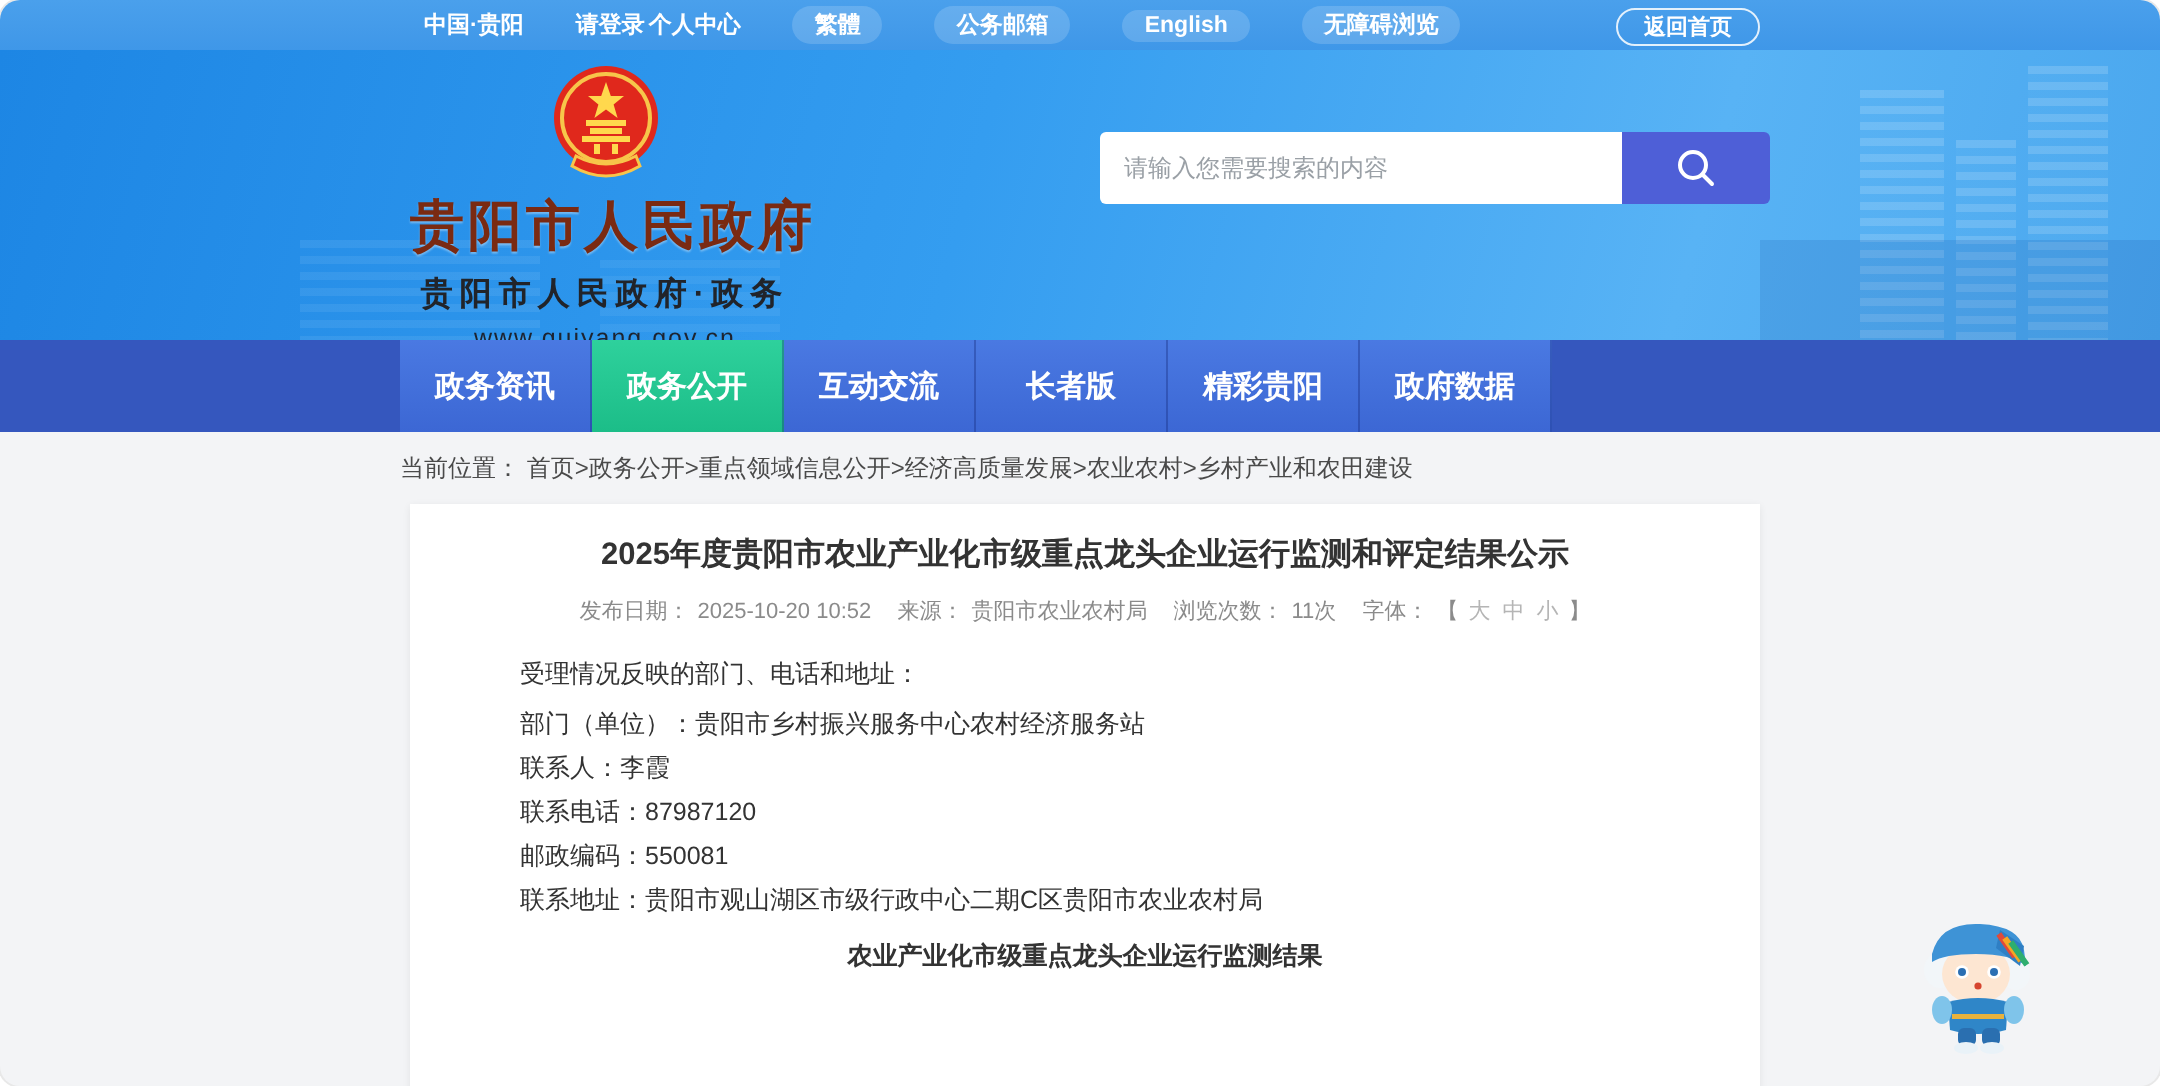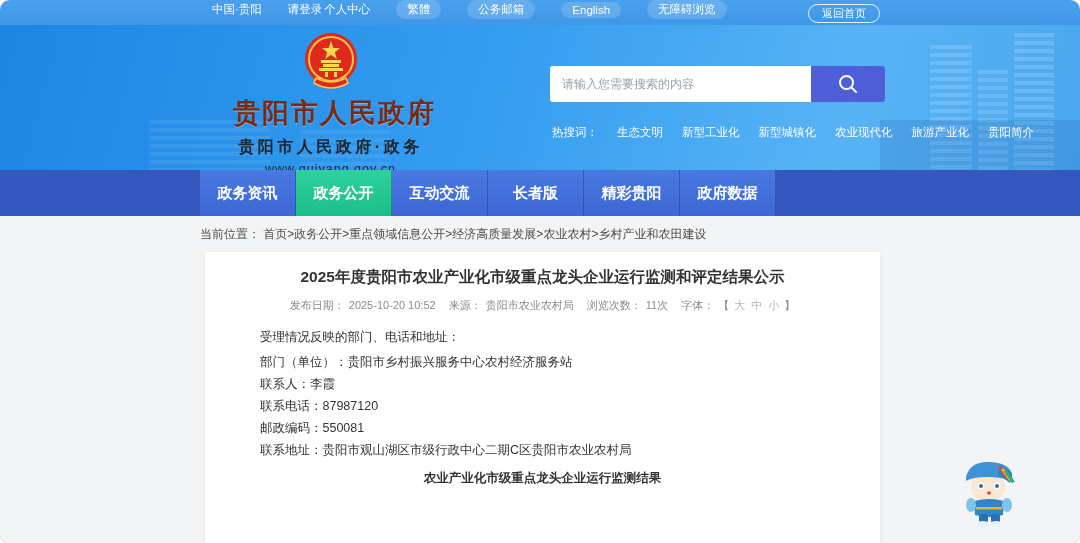--- a/index.html
+++ b/index.html
@@ -1,31 +1,31 @@
 <!DOCTYPE html>
 <html><head>
 <meta charset="utf-8">
 <style>
   * { margin:0; padding:0; box-sizing:border-box; }
   html,body { width:1080px; height:543px; background:#fff; font-family:"Liberation Sans","DejaVu Sans",sans-serif; }
   .screen { position:relative; width:1080px; height:543px; border-radius:10px; overflow:hidden; background:#f3f4f6; box-shadow:0 0 0 1px #e8e8e8; }
 
   
-  .topbar { position:absolute; left:0; top:0; width:100%; height:25px; background:linear-gradient(180deg,#4aa0ec,#3f97e8); display:flex; align-items:flex-start; font-size:11.5px; color:#fff; }
+  .topbar { position:absolute; left:0; top:0; width:100%; height:25px; background:linear-gradient(180deg,#4aa0ec,#3f97e8); display:flex; align-items:center; font-size:11.5px; color:#fff;font-weight:bold; }
   .topbar .left { display:flex; align-items:center; margin-left:212px; gap:26px; }
   .topbar a, .topbar .lnk { color:#fff; text-decoration:none; cursor:pointer; white-space:nowrap; }
   .pill { background:rgba(255,255,255,.16); border-radius:10px; padding:2px 11px; }
   .login-group { display:flex; gap:2px; }
   .backhome { position:absolute; right:200px; top:4px; border:1px solid rgba(255,255,255,.85); border-radius:10px; padding:1px 13px; font-size:11px; color:#fff; cursor:pointer; }
 
   
   .banner { position:absolute; left:0; top:25px; width:100%; height:145px; background:linear-gradient(105deg,#1d86e4 0%,#349df0 45%,#58b3f5 78%,#4aa7ee 100%); overflow:hidden; }
   .bld { position:absolute; background:rgba(255,255,255,.10); }
   .bld.win { background:repeating-linear-gradient(180deg, rgba(255,255,255,.16) 0 4px, rgba(255,255,255,.02) 4px 8px); }
-  .logo { position:absolute; left:205px; top:6px; width:195px; text-align:center;margin-left:28px; }
+  .logo { position:absolute; left:205px; top:6px; width:195px; text-align:center; }
   .logo .emblem { display:block; margin:0 auto; }
   .logo .site-title { font-size:27px; font-weight:bold; color:#7a2a12; letter-spacing:2px; text-shadow:0 1px 1px rgba(255,255,255,.35); margin-top:2px; white-space:nowrap; }
   .logo .site-sub { font-size:16px; font-weight:bold; color:#21242a; letter-spacing:3.5px; margin-top:6px; white-space:nowrap; }
   .logo .site-url { font-size:12.5px; color:#1d2430; letter-spacing:1px; margin-top:4px; }
   .search-wrap { position:absolute; left:550px; top:41px; width:335px; height:36px; display:flex; }
   .search-input { flex:1; height:36px; border:none; outline:none; border-radius:3px 0 0 3px; padding:0 12px; font-size:12px; color:#333; font-family:inherit; }
   .search-input::placeholder { color:#9aa0a6; }
   .search-btn { width:74px; height:36px; border:none; background:#4e5fd7; border-radius:0 3px 3px 0; cursor:pointer; display:flex; align-items:center; justify-content:center; }
   .hotrow { position:absolute; left:552px; top:100px; display:flex; gap:19px; font-size:11.5px; color:#fff; white-space:nowrap; }
   .hotrow .hw { cursor:pointer; }
@@ -103,31 +103,20 @@
 
     <div class="search-wrap">
       <input class="search-input" type="text" placeholder="请输入您需要搜索的内容" style="">
       <button class="search-btn">
         <svg width="22" height="22" viewBox="0 0 22 22">
           <circle cx="9.5" cy="9.5" r="6.5" fill="none" stroke="#fff" stroke-width="2"></circle>
           <line x1="14.5" y1="14.5" x2="19" y2="19" stroke="#fff" stroke-width="2" stroke-linecap="round"></line>
         </svg>
       </button>
     </div>
-    <div class="hotrow">
-      <span>热搜词：</span>
-      <span id="hotwords" style="display:flex; gap:19px;">
-          <span class="hw">生态文明</span>
-          <span class="hw">新型工业化</span>
-          <span class="hw">新型城镇化</span>
-          <span class="hw">农业现代化</span>
-          <span class="hw">旅游产业化</span>
-          <span class="hw">贵阳简介</span>
-        </span>
-    </div>
   </div>
 
   <div class="nav">
     <div class="nav-inner" id="navtabs">
         <div class="tab">政务资讯</div>
         <div class="tab active">政务公开</div>
         <div class="tab">互动交流</div>
         <div class="tab">长者版</div>
         <div class="tab">精彩贵阳</div>
         <div class="tab">政府数据</div>

